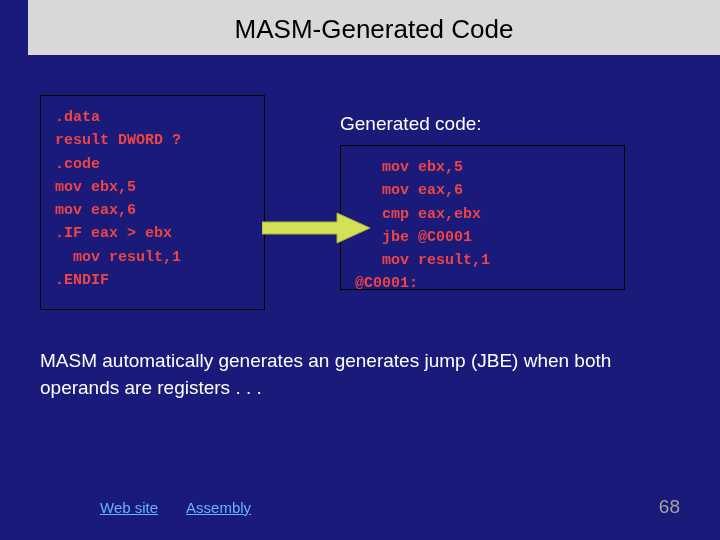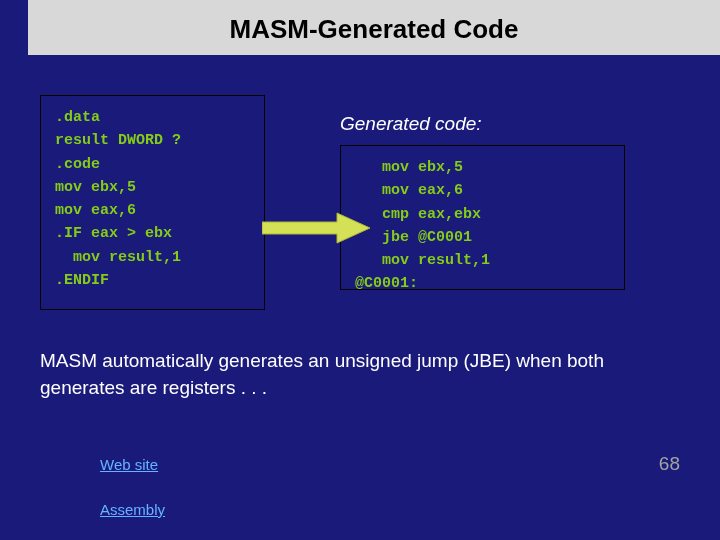--- a/index.html
+++ b/index.html
@@ -11,53 +11,52 @@
     color: #000;
     position: relative;
     overflow: hidden;
   }
   .title-bar {
     background: #d8d8d8;
     color: #000;
     text-align: center;
     font-size: 26px;
     padding: 14px 0 10px 0;
-    font-weight: bold;
+    font-weight: normal;
     margin-left: 28px;
   }
   .content-area {
     padding: 40px 40px 0 40px;
     display: flex;
     gap: 20px;
     position: relative;
   }
   .code-box {
     border: 1.5px solid #000;
     background: #1a1a7a;
     padding: 10px 14px;
     font-family: "Courier New", monospace;
     font-size: 15px;
     font-weight: bold;
     line-height: 1.55;
-    color: #84cc16;
+    color: #ef4444;
   }
   .code-box.left {
     width: 225px;
     height: 215px;
   }
   .right-col {
     flex: 1;
     padding-left: 55px;
   }
   .gen-label {
     color: #fff;
     font-size: 19px;
     margin-bottom: 10px;
     margin-top: 18px;
-    font-style: italic;
   }
   .code-box.right {
     width: 285px;
     height: 145px;
   }
   .arrow {
     position: absolute;
     left: 262px;
     top: 156px;
   }
@@ -78,21 +77,20 @@
     font-size: 11px;
   }
   .credit {
     color: #fff;
   }
   .links {
     margin-left: 45px;
     display: flex;
     gap: 28px;
     font-size: 15px;
-    flex-direction: column;
   }
   .links span {
     color: #66b3ff;
     text-decoration: underline;
     cursor: pointer;
   }
   .pagenum {
     margin-left: auto;
     color: #a3a3a3;
     font-size: 19px;
@@ -126,21 +124,21 @@
       <pre>   mov ebx,5
    mov eax,6
    cmp eax,ebx
    jbe @C0001
    mov result,1
 @C0001:</pre>
     </div>
   </div>
 </div>
 
-<div class="desc">MASM automatically generates an unsigned jump (JBE) when both generates are registers . . .</div>
+<div class="desc">MASM automatically generates an generates jump (JBE) when both operands are registers . . .</div>
 
 <div class="footer">
   <div class="links">
     <span>Web site</span>
     <span>Assembly</span>
   </div>
   <span class="pagenum">68</span>
 </div>
 
 </body></html>

